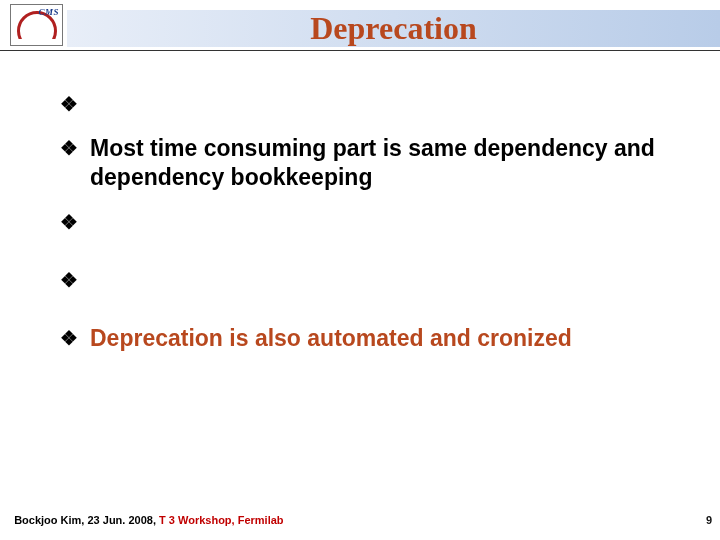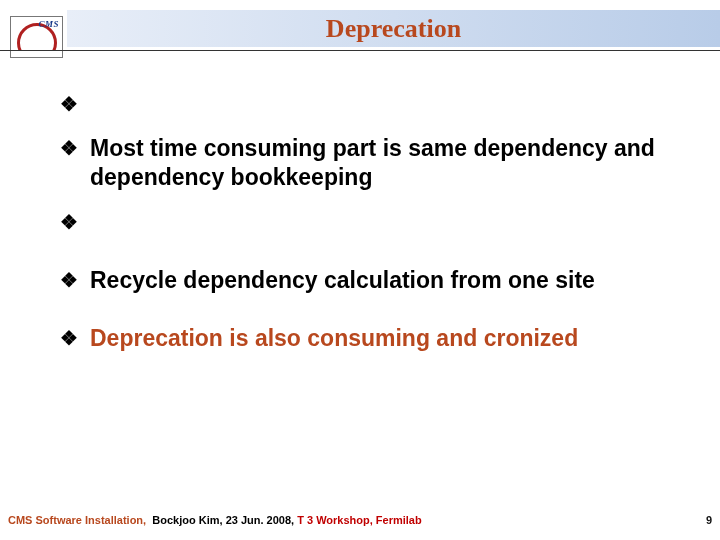--- a/index.html
+++ b/index.html
@@ -16,36 +16,36 @@
     top: 10px;
     left: 67px;
     right: 0;
     height: 37px;
     background: linear-gradient(to right, #e8eef8 0%, #b8cce8 100%);
     display: flex;
     align-items: center;
     justify-content: center;
   }
   .header-band .title {
-    font-size: 26px;
+    font-size: 32px;
     font-weight: bold;
     color: #b8481e;
     font-family: "Times New Roman", Times, serif;
   }
   .header-line {
     position: absolute;
     top: 50px;
     left: 0;
     right: 0;
     height: 1px;
     background: #333;
   }
   .logo {
     position: absolute;
-    top: 16px;
+    top: 4px;
     left: 10px;
     width: 53px;
     height: 42px;
     border: 1px solid #777;
     background: #fff;
     overflow: hidden;
   }
   .logo .sunburst {
     position: absolute;
     left: -2px; bottom: -2px;
@@ -148,34 +148,32 @@
   </div>
 
   <div class="bullet">
     <span class="diamond">❖</span>
   </div>
 
   <div class="gap-md"></div>
 
   <div class="bullet">
     <span class="diamond">❖</span>
-    <span class="txt">Recycle dependency calculation from one site</span>
   </div>
 
   <div class="gap-md"></div>
 
   <div class="bullet orange">
     <span class="diamond">❖</span>
-    <span class="txt">Deprecation is also consuming and cronized</span>
+    <span class="txt">Deprecation is also automated and cronized</span>
   </div>
 
 </div>
 
 <div class="footer">
-  <span class="f1">CMS Software Installation,</span>
   <span>&nbsp;&nbsp;</span>
   <span class="f2">Bockjoo Kim,</span>
   <span>&nbsp;</span>
   <span class="f2">23 Jun. 2008,</span>
   <span>&nbsp;</span>
   <span class="f3">T 3 Workshop, Fermilab</span>
   <span class="pn">9</span>
 </div>
 
 </body></html>

